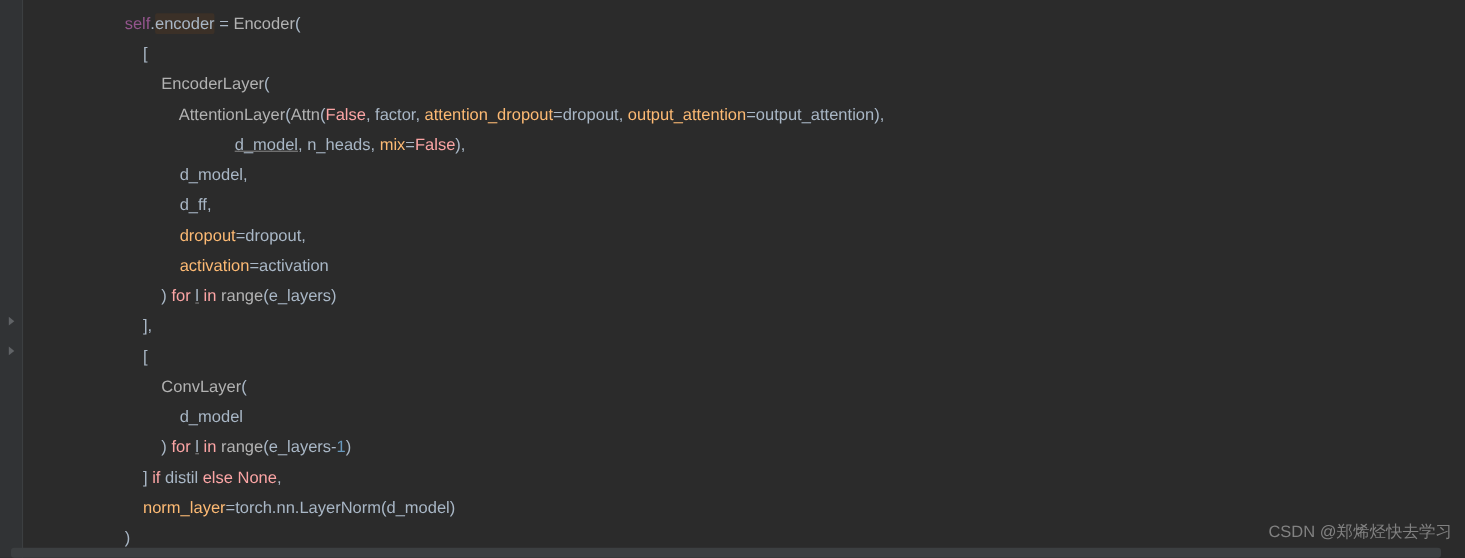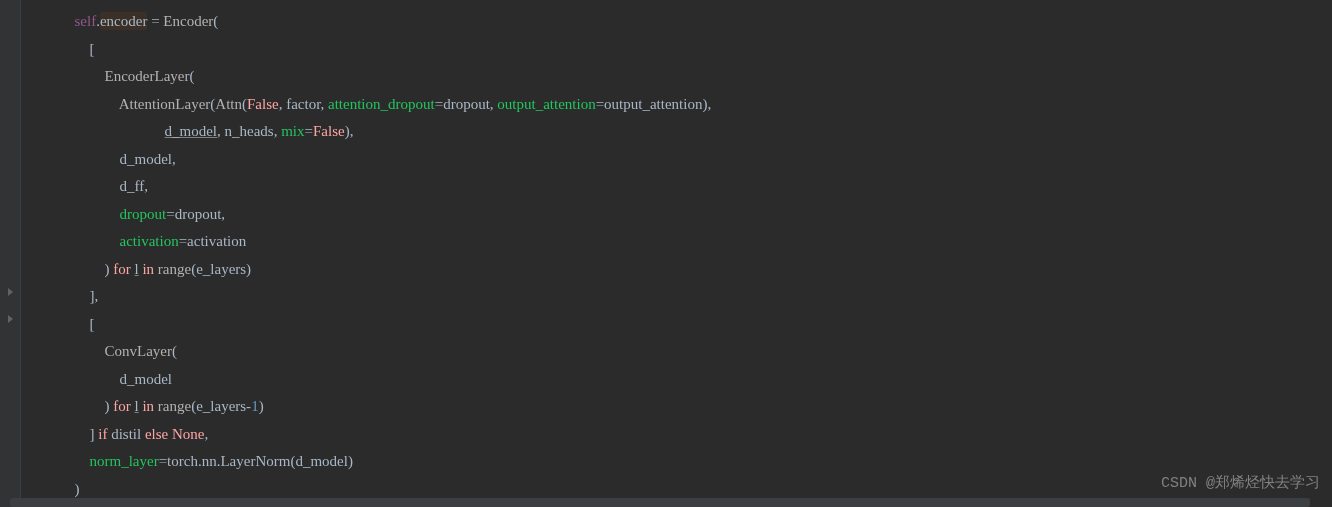--- a/index.html
+++ b/index.html
@@ -3,33 +3,33 @@
 <meta charset="utf-8">
 <style>
   html,body{margin:0;padding:0;width:1332px;height:507px;overflow:hidden;
     background:#2b2b2b;font-family:'Consolas','Monaco','Menlo',monospace;
     font-size:15px;line-height:27.5px;color:#A9B7C6;}
   .gutter{position:absolute;left:0;top:0;width:20px;height:507px;
     background:#313335;border-right:1px solid #3c3f41;}
   .notch{position:absolute;left:8px;width:0;height:0;border-top:4px solid transparent;
     border-bottom:4px solid transparent;border-left:5px solid #606366;}
   pre.code{position:absolute;left:22px;top:8px;margin:0;white-space:pre;
-    font-family:Liberation Serif, serif;}
+    font-family:Liberation Sans, sans-serif;padding-left:33px;}
   .c-self{color:#94558D;}
   .c-def{color:#A9B7C6;}
   .c-call{color:#B2B2B2;}
   .c-kw{color:#fca5a5;}
-  .c-kwarg{color:#22c55e;}
+  .c-kwarg{color:#fdba74;}
   .c-num  {color:#6897BB;}          
   .c-punc{color:#A9B7C6;}
   .c-op{color:#A9B7C6;}
   .hl-enc{background:#3b3027;border-radius:2px;padding:1px 0;}
   .underline{text-decoration:underline;text-decoration-color:#808080;}
   .watermark{position:absolute;right:12px;bottom:10px;color:#9e9e9e;
-    font-family:Liberation Mono, monospace;font-size:15px;opacity:.75;white-space:nowrap;}
+    font-family:Liberation Sans, sans-serif;font-size:15px;opacity:.75;white-space:nowrap;}
   .scrollbar{position:absolute;left:10px;bottom:0;height:9px;width:1300px;
     background:#3c3f41;border-radius:3px;}
 </style>
 </head>
 <body>
 
 <div class="gutter">
     <div class="notch" style="top: 288px;"></div>
     <div class="notch" style="top: 315px;"></div>
   </div>

